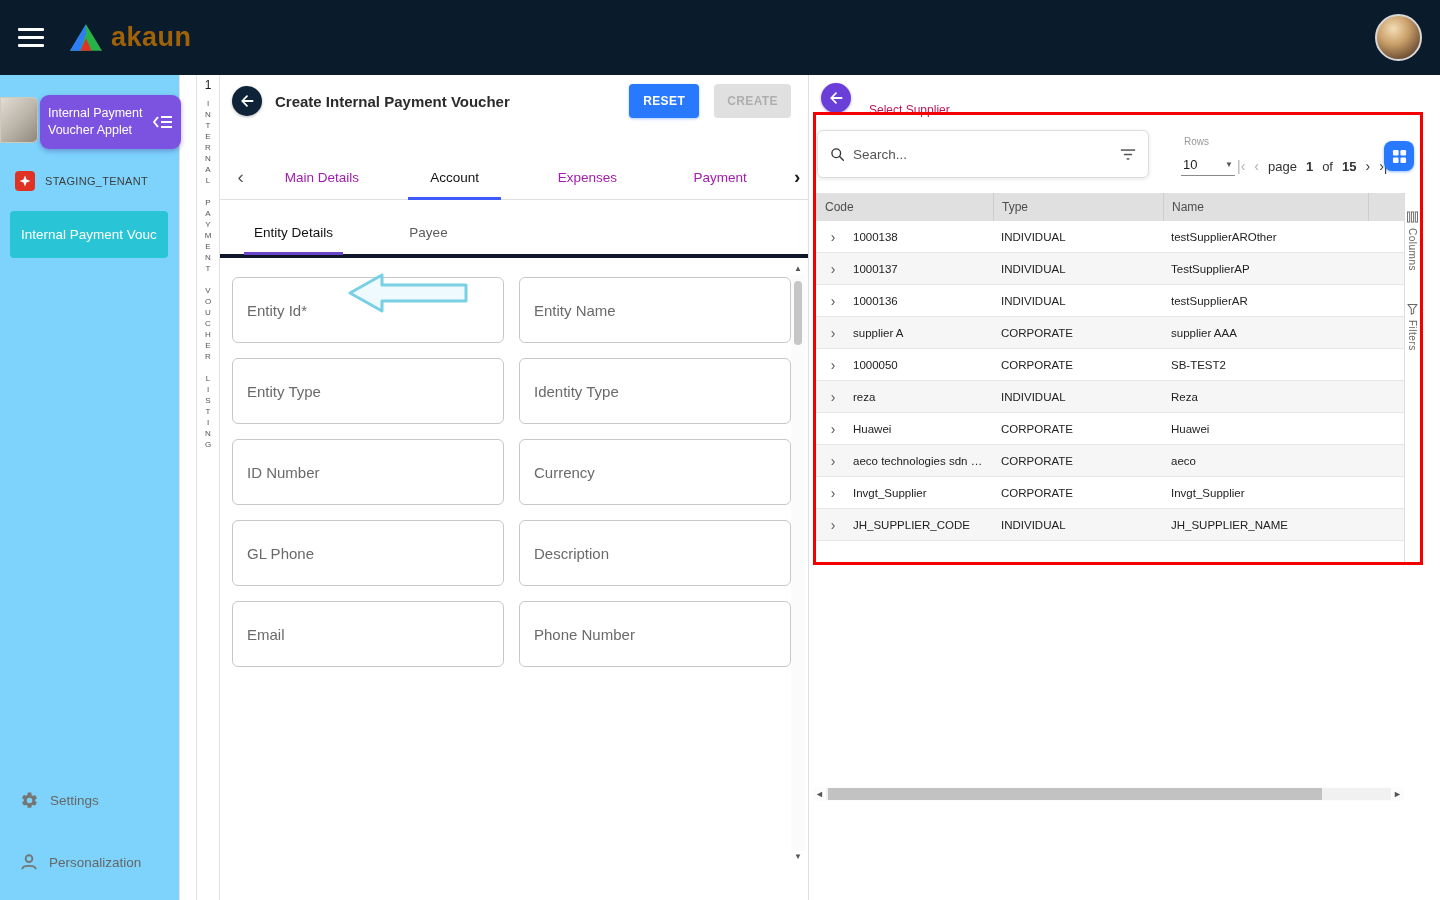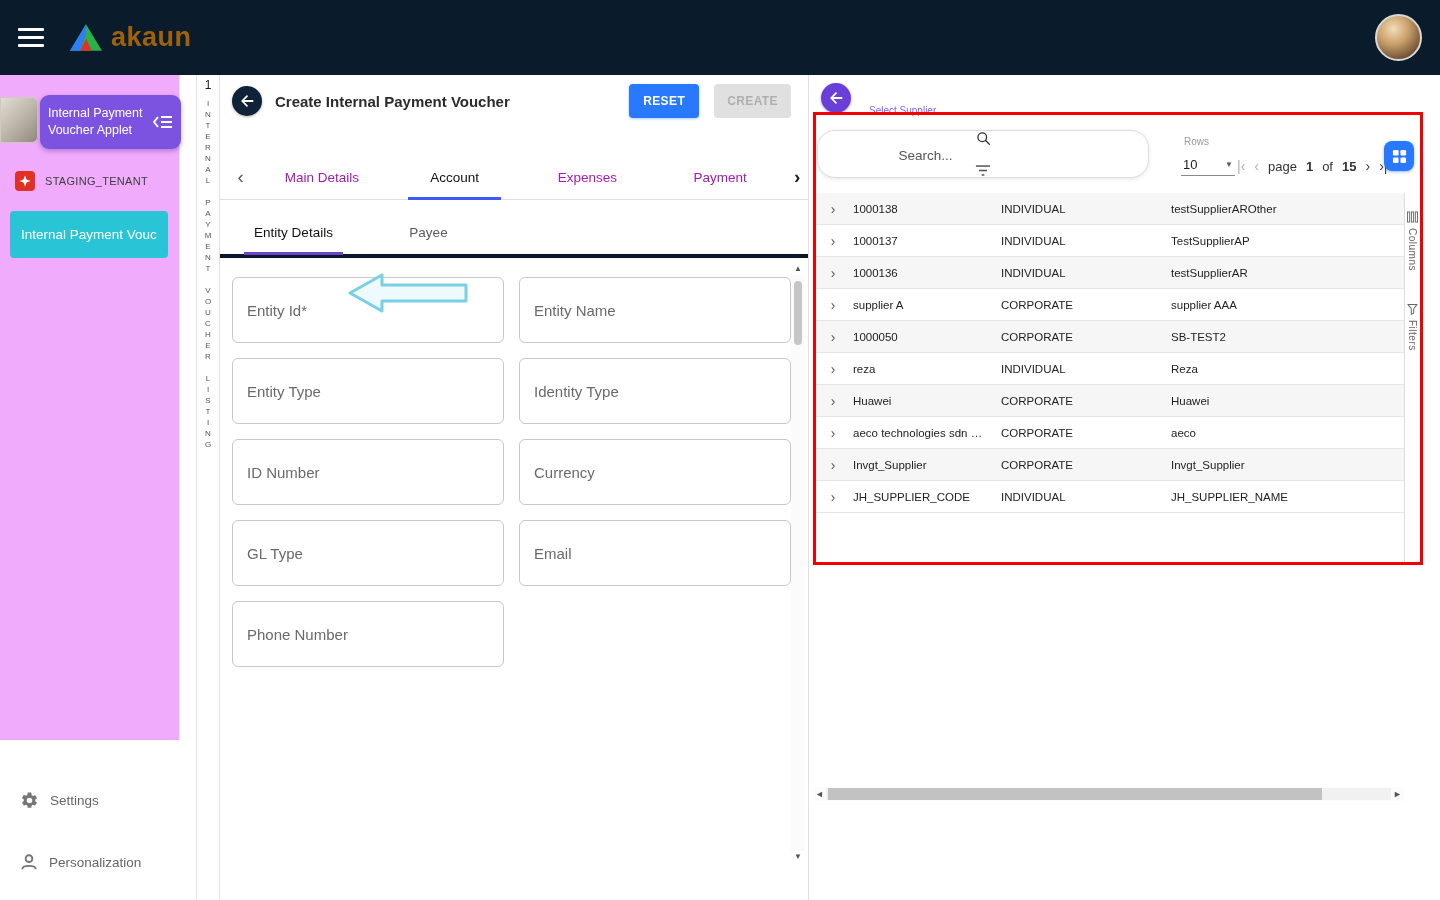--- a/index.html
+++ b/index.html
@@ -12,22 +12,22 @@
   .hamburger { width:26px; height:19px; display:flex; flex-direction:column;
                justify-content:space-between; cursor:pointer; }
   .hamburger span { height:3px; background:#fff; border-radius:1px; }
   .logo { display:flex; align-items:center; gap:9px; margin-left:26px; }
   .logo-text { color:#a16207; font-size:27px; font-weight:bold; letter-spacing:.5px; }
   .avatar { margin-left:auto; width:47px; height:47px; border-radius:50%;
             border:2px solid #d8d8d8;
             background:radial-gradient(circle at 38% 30%, #f3ddb8 0%, #caa06a 38%, #7b5a3c 72%, #4a3423 100%); }
 
   
-  .sidebar { position:absolute; left:0; top:75px; width:180px; height:665px;
-             background:#f0abfc; border-right:1px solid #e3e3e3; z-index:10; }
+  .sidebar { position:absolute; left:0; top:75px; width:180px; height:825px;
+             background:#7dd3fc; border-right:1px solid #e3e3e3; z-index:10; }
   .applet-img { position:absolute; left:0; top:22px; width:38px; height:46px;
                 border-radius:0 6px 6px 0;
                 background:linear-gradient(135deg,#e3ded6 0%,#b9b2a6 55%,#8e867a 100%);
                 box-shadow:inset 0 0 0 1px #cfc9bf; }
   .applet-badge { position:absolute; left:40px; top:20px; width:141px; height:54px;
                   background:#7c52e0; border-radius:9px; color:#fff;
                   display:flex; align-items:center; gap:6px; padding:6px 8px;
                   box-shadow:0 2px 5px rgba(60,30,140,.35); cursor:pointer; }
   .applet-badge .txt { font-size:12.5px; line-height:1.35; flex:1; }
   .tenant-row { position:absolute; left:15px; top:96px; display:flex; align-items:center; gap:10px; cursor:pointer; }
@@ -97,28 +97,28 @@
   .vs-thumb { position:absolute; top:6px; left:3px; width:8px; height:64px;
               background:#c6c6c6; border-radius:4px; cursor:grab; }
 
   
   .supplier-panel { position:absolute; left:808px; top:75px; width:632px; height:825px;
                     background:#fff; border-left:1px solid #e0e0e0; }
   .sp-header { height:46px; display:flex; align-items:center; padding:0 12px; }
   .sp-back { width:30px; height:30px; border-radius:50%; background:#6a3fd8;
              display:flex; align-items:center; justify-content:center; cursor:pointer;
              box-shadow:0 1px 3px rgba(90,50,200,.4); }
-  .sp-title { font-size:10px; color:#8b5cf6; margin-left:18px;margin-top:24px; }
+  .sp-title { font-size:12px; color:#be185d; margin-left:18px;margin-top:24px; }
 
   .red-box { position:absolute; left:4px; top:37px; width:610px; height:453px;
              border:3px solid #f50000; z-index:8; pointer-events:none; }
 
   .search-box { position:absolute; left:8px; top:55px; width:332px; height:48px;
-                border:1px solid #ddd; border-radius:18px; background:#fff;
-                box-shadow:0 1px 4px rgba(0,0,0,.10); display:flex; align-items:center; padding:0 12px;flex-direction:column; }
+                border:1px solid #ddd; border-radius:6px; background:#fff;
+                box-shadow:0 1px 4px rgba(0,0,0,.10); display:flex; align-items:center; padding:0 12px; }
   .search-box input { border:none; outline:none; flex:1; font-size:13.5px; color:#333;
                       margin-left:8px; font-family:"Liberation Sans",sans-serif; background:transparent; }
   .search-box input::placeholder { color:#555; }
 
   .rows-caption { position:absolute; left:375px; top:61px; font-size:10px; color:#999; }
   .rows-select { position:absolute; left:372px; top:79px; width:54px; height:22px;
                  border-bottom:1px solid #898989; display:flex; align-items:center;
                  justify-content:space-between; font-size:13px; color:#222; cursor:pointer; padding:0 2px; }
   .rows-select .caret { font-size:8px; color:#555; }
 
@@ -269,21 +269,24 @@
     <div class="field">
       <span class="flabel">Identity Type</span>
     </div>
     <div class="field">
       <span class="flabel">ID Number</span>
     </div>
     <div class="field">
       <span class="flabel">Currency</span>
     </div>
     <div class="field">
-      <span class="flabel">GL Type</span>
+      <span class="flabel">GL Phone</span>
+    </div>
+    <div class="field">
+      <span class="flabel">Description</span>
     </div>
     <div class="field">
       <span class="flabel">Email</span>
     </div>
     <div class="field">
       <span class="flabel">Phone Number</span>
     </div>
 
     <svg class="arrow-anno" viewBox="0 0 120 42">
       <polygon points="2,21 34,3 34,13 118,13 118,29 34,29 34,39" fill="rgba(220,245,252,0.45)" stroke="#79cfe4" stroke-width="3" stroke-linejoin="round"></polygon>
@@ -344,20 +347,26 @@
   <div class="grid-btn">
     <svg width="15" height="15" viewBox="0 0 16 16">
       <rect x="1" y="1" width="6" height="6" rx="1.4" fill="#fff"></rect>
       <rect x="9" y="1" width="6" height="6" rx="1.4" fill="#fff"></rect>
       <rect x="1" y="9" width="6" height="6" rx="1.4" fill="#fff"></rect>
       <rect x="9" y="9" width="6" height="6" rx="1.4" fill="#fff"></rect>
     </svg>
   </div>
 
   <div class="sup-table">
+    <div class="thead">
+      <span class="hc">Code</span>
+      <span class="hc">Type</span>
+      <span class="hc">Name</span>
+      <span class="hc"></span>
+    </div>
 
     <div class="trow">
       <span class="chev">›</span>
       <span class="cell">1000138</span>
       <span class="cell pad">INDIVIDUAL</span>
       <span class="cell pad">testSupplierAROther</span>
       <span class="cell"></span>
     </div>
     <div class="trow">
       <span class="chev">›</span>

